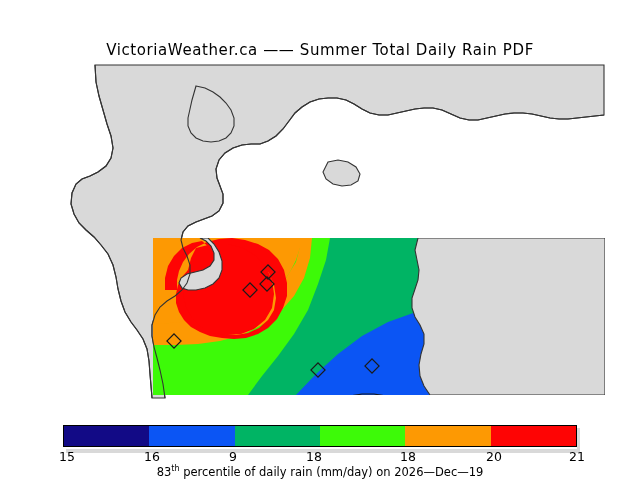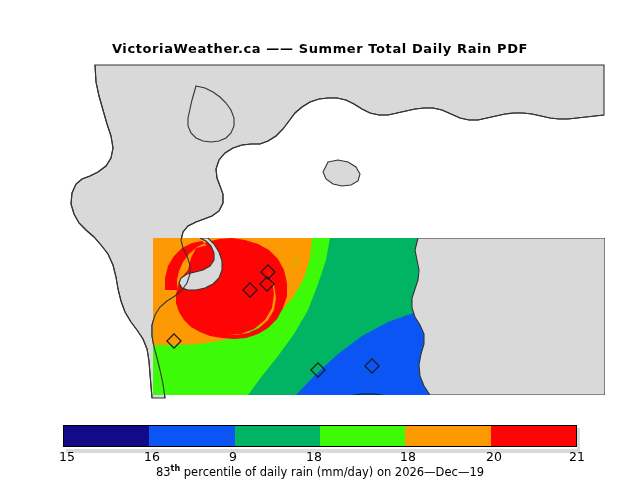--- a/index.html
+++ b/index.html
@@ -15,25 +15,24 @@
     overflow: hidden;
     font-family: "DejaVu Sans", sans-serif;
   }
   #title {
     position: absolute;
     left: 0;
     top: 41px;
     width: 640px;
     text-align: center;
     font-family: "DejaVu Sans", sans-serif;
-    font-size: 13px;
+    font-size: 15px;
     letter-spacing: 0.6px;
     color: #000000;
     white-space: pre;
-    font-weight: bold;
   }
   #map-area {
     position: absolute;
     left: 0px;
     top: 62px;
     width: 640px;
     height: 345px;
     overflow: hidden;
   }
   #map-svg { display: block; }
@@ -85,21 +84,21 @@
     top: 44px;
     width: 640px;
     text-align: center;
     font-family: "DejaVu Sans", sans-serif;
     font-size: 11.5px;
     color: #000000;
     white-space: pre;
   }
   #cbar-caption sup {
     font-size: 8px;
-    font-weight: bold;
+    font-weight: normal;
   }
 </style>
 </head>
 <body>
 
 <div id="page">
 
   <div id="title">VictoriaWeather.ca —— Summer Total Daily Rain PDF</div>
 
   <div id="map-area">

